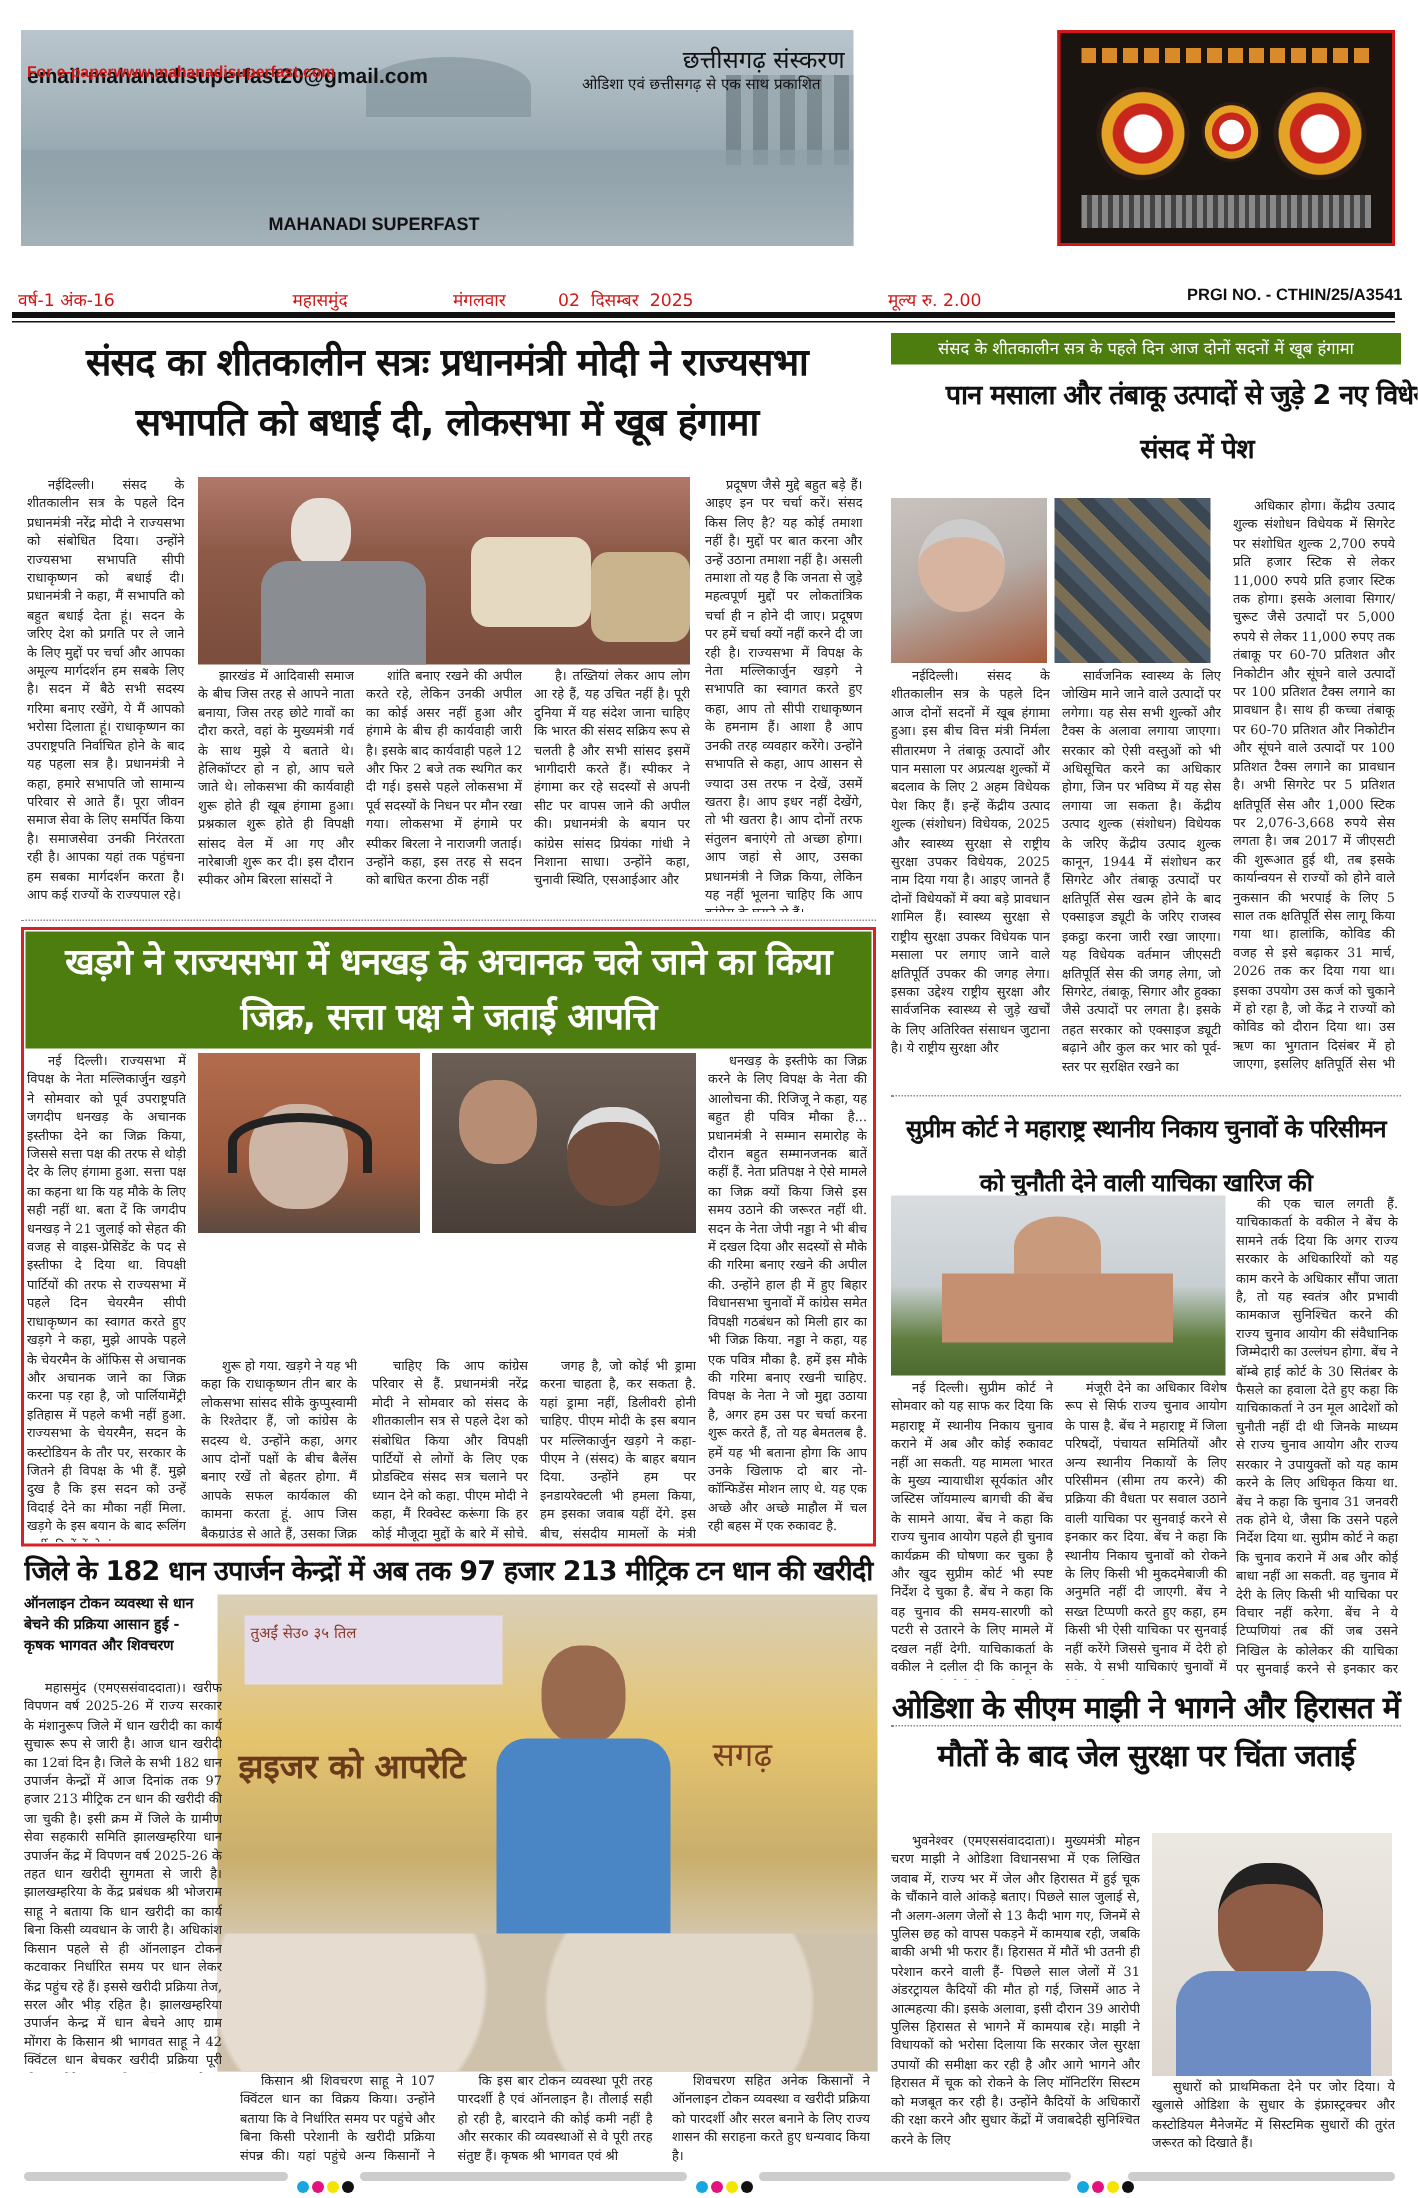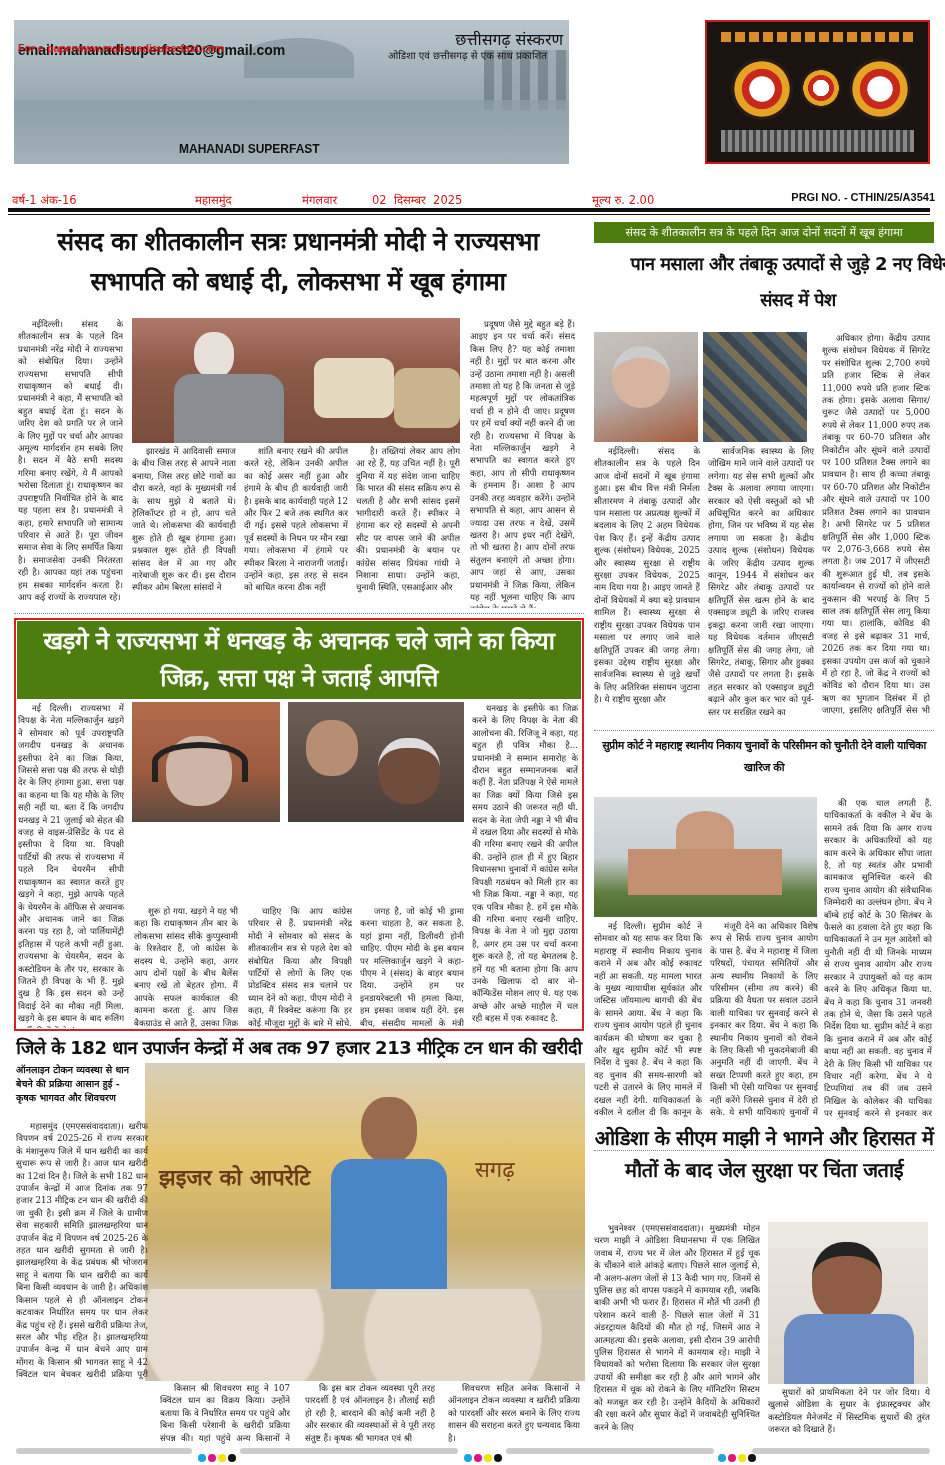--- a/index.html
+++ b/index.html
@@ -125,38 +125,39 @@
     <p>चाहिए कि आप कांग्रेस परिवार से हैं. प्रधानमंत्री नरेंद्र मोदी ने सोमवार को संसद के शीतकालीन सत्र से पहले देश को संबोधित किया और विपक्षी पार्टियों से लोगों के लिए एक प्रोडक्टिव संसद सत्र चलाने पर ध्यान देने को कहा. पीएम मोदी ने कहा, मैं रिक्वेस्ट करूंगा कि हर कोई मौजूदा मुद्दों के बारे में सोचे. ड्रामा करने के लिए बहुत</p>
   </div>
 <div class="abs col" style="left:360px;top:905px;width:104px;height:123px">
     <p>जगह है, जो कोई भी ड्रामा करना चाहता है, कर सकता है. यहां ड्रामा नहीं, डिलीवरी होनी चाहिए. पीएम मोदी के इस बयान पर मल्लिकार्जुन खड़गे ने कहा- पीएम ने (संसद) के बाहर बयान दिया. उन्होंने हम पर इनडायरेक्टली भी हमला किया, हम इसका जवाब यहीं देंगे. इस बीच, संसदीय मामलों के मंत्री किरेन रिजिजू ने इस मौके पर</p>
   </div>
 <div class="abs col" style="left:472px;top:702px;width:106px;height:326px">
     <p>धनखड़ के इस्तीफे का जिक्र करने के लिए विपक्ष के नेता की आलोचना की. रिजिजू ने कहा, यह बहुत ही पवित्र मौका है... प्रधानमंत्री ने सम्मान समारोह के दौरान बहुत सम्मानजनक बातें कहीं हैं. नेता प्रतिपक्ष ने ऐसे मामले का जिक्र क्यों किया जिसे इस समय उठाने की जरूरत नहीं थी. सदन के नेता जेपी नड्डा ने भी बीच में दखल दिया और सदस्यों से मौके की गरिमा बनाए रखने की अपील की. उन्होंने हाल ही में हुए बिहार विधानसभा चुनावों में कांग्रेस समेत विपक्षी गठबंधन को मिली हार का भी जिक्र किया. नड्डा ने कहा, यह एक पवित्र मौका है. हमें इस मौके की गरिमा बनाए रखनी चाहिए. विपक्ष के नेता ने जो मुद्दा उठाया है, अगर हम उस पर चर्चा करना शुरू करते हैं, तो यह बेमतलब है. हमें यह भी बताना होगा कि आप उनके खिलाफ दो बार नो-कॉन्फिडेंस मोशन लाए थे. यह एक अच्छे और अच्छे माहौल में चल रही बहस में एक रुकावट है.</p>
   </div>
 
 <div class="abs dots" style="left:594px;top:730px;width:340px"></div>
-<div class="abs hl" style="left:594px;top:735px;width:340px;font-size:11px;line-height:22px">सुप्रीम कोर्ट ने महाराष्ट्र स्थानीय निकाय चुनावों के परिसीमन को चुनौती देने वाली याचिका खारिज की</div>
+<div class="abs hl" style="left:594px;top:735px;width:340px;font-size:16px;line-height:36px">सुप्रीम कोर्ट ने महाराष्ट्र स्थानीय निकाय चुनावों के परिसीमन को चुनौती देने वाली याचिका खारिज की</div>
 <div class="abs photo" style="left:594px;top:797px;width:223px;height:120px;background:linear-gradient(180deg,#d9dde0 0,#c8cfd3 50%,#5f7d3e 80%,#4d6a2f 100%)">
   <div style="position:absolute;left:82px;top:14px;width:58px;height:40px;border-radius:50% 50% 0 0;background:#c99a7c"></div>
   <div style="position:absolute;left:34px;top:52px;width:154px;height:46px;background:#c58f72"></div>
 </div>
 <div class="abs col" style="left:594px;top:920px;width:108px;height:200px">
     <p>नई दिल्ली। सुप्रीम कोर्ट ने सोमवार को यह साफ कर दिया कि महाराष्ट्र में स्थानीय निकाय चुनाव कराने में अब और कोई रुकावट नहीं आ सकती. यह मामला भारत के मुख्य न्यायाधीश सूर्यकांत और जस्टिस जॉयमाल्य बागची की बेंच के सामने आया. बेंच ने कहा कि राज्य चुनाव आयोग पहले ही चुनाव कार्यक्रम की घोषणा कर चुका है और खुद सुप्रीम कोर्ट भी स्पष्ट निर्देश दे चुका है. बेंच ने कहा कि वह चुनाव की समय-सारणी को पटरी से उतारने के लिए मामले में दखल नहीं देगी. याचिकाकर्ता के वकील ने दलील दी कि कानून के तहत चुनावी क्षेत्रों के बंटवारे को</p>
   </div>
 <div class="abs col" style="left:710px;top:920px;width:108px;height:200px">
     <p>मंजूरी देने का अधिकार विशेष रूप से सिर्फ राज्य चुनाव आयोग के पास है. बेंच ने महाराष्ट्र में जिला परिषदों, पंचायत समितियों और अन्य स्थानीय निकायों के लिए परिसीमन (सीमा तय करने) की प्रक्रिया की वैधता पर सवाल उठाने वाली याचिका पर सुनवाई करने से इनकार कर दिया. बेंच ने कहा कि स्थानीय निकाय चुनावों को रोकने के लिए किसी भी मुकदमेबाजी की अनुमति नहीं दी जाएगी. बेंच ने सख्त टिप्पणी करते हुए कहा, हम किसी भी ऐसी याचिका पर सुनवाई नहीं करेंगे जिससे चुनाव में देरी हो सके. ये सभी याचिकाएं चुनावों में देरी करने</p>
   </div>
 <div class="abs col" style="left:824px;top:797px;width:108px;height:323px">
     <p>की एक चाल लगती हैं. याचिकाकर्ता के वकील ने बेंच के सामने तर्क दिया कि अगर राज्य सरकार के अधिकारियों को यह काम करने के अधिकार सौंपा जाता है, तो यह स्वतंत्र और प्रभावी कामकाज सुनिश्चित करने की राज्य चुनाव आयोग की संवैधानिक जिम्मेदारी का उल्लंघन होगा. बेंच ने बॉम्बे हाई कोर्ट के 30 सितंबर के फैसले का हवाला देते हुए कहा कि याचिकाकर्ता ने उन मूल आदेशों को चुनौती नहीं दी थी जिनके माध्यम से राज्य चुनाव आयोग और राज्य सरकार ने उपायुक्तों को यह काम करने के लिए अधिकृत किया था. बेंच ने कहा कि चुनाव 31 जनवरी तक होने थे, जैसा कि उसने पहले निर्देश दिया था. सुप्रीम कोर्ट ने कहा कि चुनाव कराने में अब और कोई बाधा नहीं आ सकती. वह चुनाव में देरी के लिए किसी भी याचिका पर विचार नहीं करेगा. बेंच ने ये टिप्पणियां तब कीं जब उसने निखिल के कोलेकर की याचिका पर सुनवाई करने से इनकार कर दिया.</p>
   </div>
 
 <div class="abs hl" style="left:14px;top:1035px;width:570px;font-size:18px;line-height:26px">जिले के 182 धान उपार्जन केन्द्रों में अब तक 97 हजार 213 मीट्रिक टन धान की खरीदी</div>
 <div class="abs" style="left:16px;top:1063px;width:120px;font-size:9.5px;line-height:14px;font-weight:bold">ऑनलाइन टोकन व्यवस्था से धान बेचने की प्रक्रिया आसान हुई - कृषक भागवत और शिवचरण</div>
 <div class="abs photo" style="left:145px;top:1063px;width:440px;height:318px;background:linear-gradient(180deg,#d9cfb9 0,#e5c46e 30%,#c9ae6c 55%,#d7cbb8 75%,#cfc4b4 100%)">
+  <div style="position:absolute;left:18px;top:14px;width:172px;height:46px;background:#e4dceb;font-size:10px;color:#8a3a2a;padding:4px;overflow:hidden">तुअईं सेउ० ३५ तिल</div>
   <div style="position:absolute;left:14px;top:98px;width:200px;height:40px;font-size:22px;color:#6a3a1a;font-weight:bold">झइजर को आपरेटि</div>
   <div style="position:absolute;left:330px;top:90px;font-size:22px;color:#7a3d1d;font-weight:normal">सगढ़</div>
   <div style="position:absolute;left:216px;top:34px;width:56px;height:66px;border-radius:45%;background:#9a6a4e"></div>
   <div style="position:absolute;left:186px;top:96px;width:116px;height:200px;background:#4a86c5;border-radius:20px 20px 0 0"></div>
   <div style="position:absolute;left:0;top:226px;width:440px;height:92px;background:radial-gradient(circle at 20% 40%,#e6ddd0 0 25%,transparent 26%),radial-gradient(circle at 70% 50%,#e2d8ca 0 28%,transparent 29%),#cfc2ad"></div>
 </div>
 <div class="abs col" style="left:16px;top:1120px;width:132px;height:262px">
     <p>महासमुंद (एमएससंवाददाता)। खरीफ विपणन वर्ष 2025-26 में राज्य सरकार के मंशानुरूप जिले में धान खरीदी का कार्य सुचारू रूप से जारी है। आज धान खरीदी का 12वां दिन है। जिले के सभी 182 धान उपार्जन केन्द्रों में आज दिनांक तक 97 हजार 213 मीट्रिक टन धान की खरीदी की जा चुकी है। इसी क्रम में जिले के ग्रामीण सेवा सहकारी समिति झालखम्हरिया धान उपार्जन केंद्र में विपणन वर्ष 2025-26 के तहत धान खरीदी सुगमता से जारी है। झालखम्हरिया के केंद्र प्रबंधक श्री भोजराम साहू ने बताया कि धान खरीदी का कार्य बिना किसी व्यवधान के जारी है। अधिकांश किसान पहले से ही ऑनलाइन टोकन कटवाकर निर्धारित समय पर धान लेकर केंद्र पहुंच रहे हैं। इससे खरीदी प्रक्रिया तेज, सरल और भीड़ रहित है। झालखम्हरिया उपार्जन केन्द्र में धान बेचने आए ग्राम मोंगरा के किसान श्री भागवत साहू ने 42 क्विंटल धान बेचकर खरीदी प्रक्रिया पूरी की। उन्होंने बताया कि ऑनलाइन टोकन प्रणाली से उन्हें केंद्र पर इंतजार नहीं करना पड़ा और पूरी प्रक्रिया सहज रही। इसी तरह झालखम्हरिया के</p>
   </div>
 <div class="abs col" style="left:160px;top:1382px;width:130px;height:62px">

